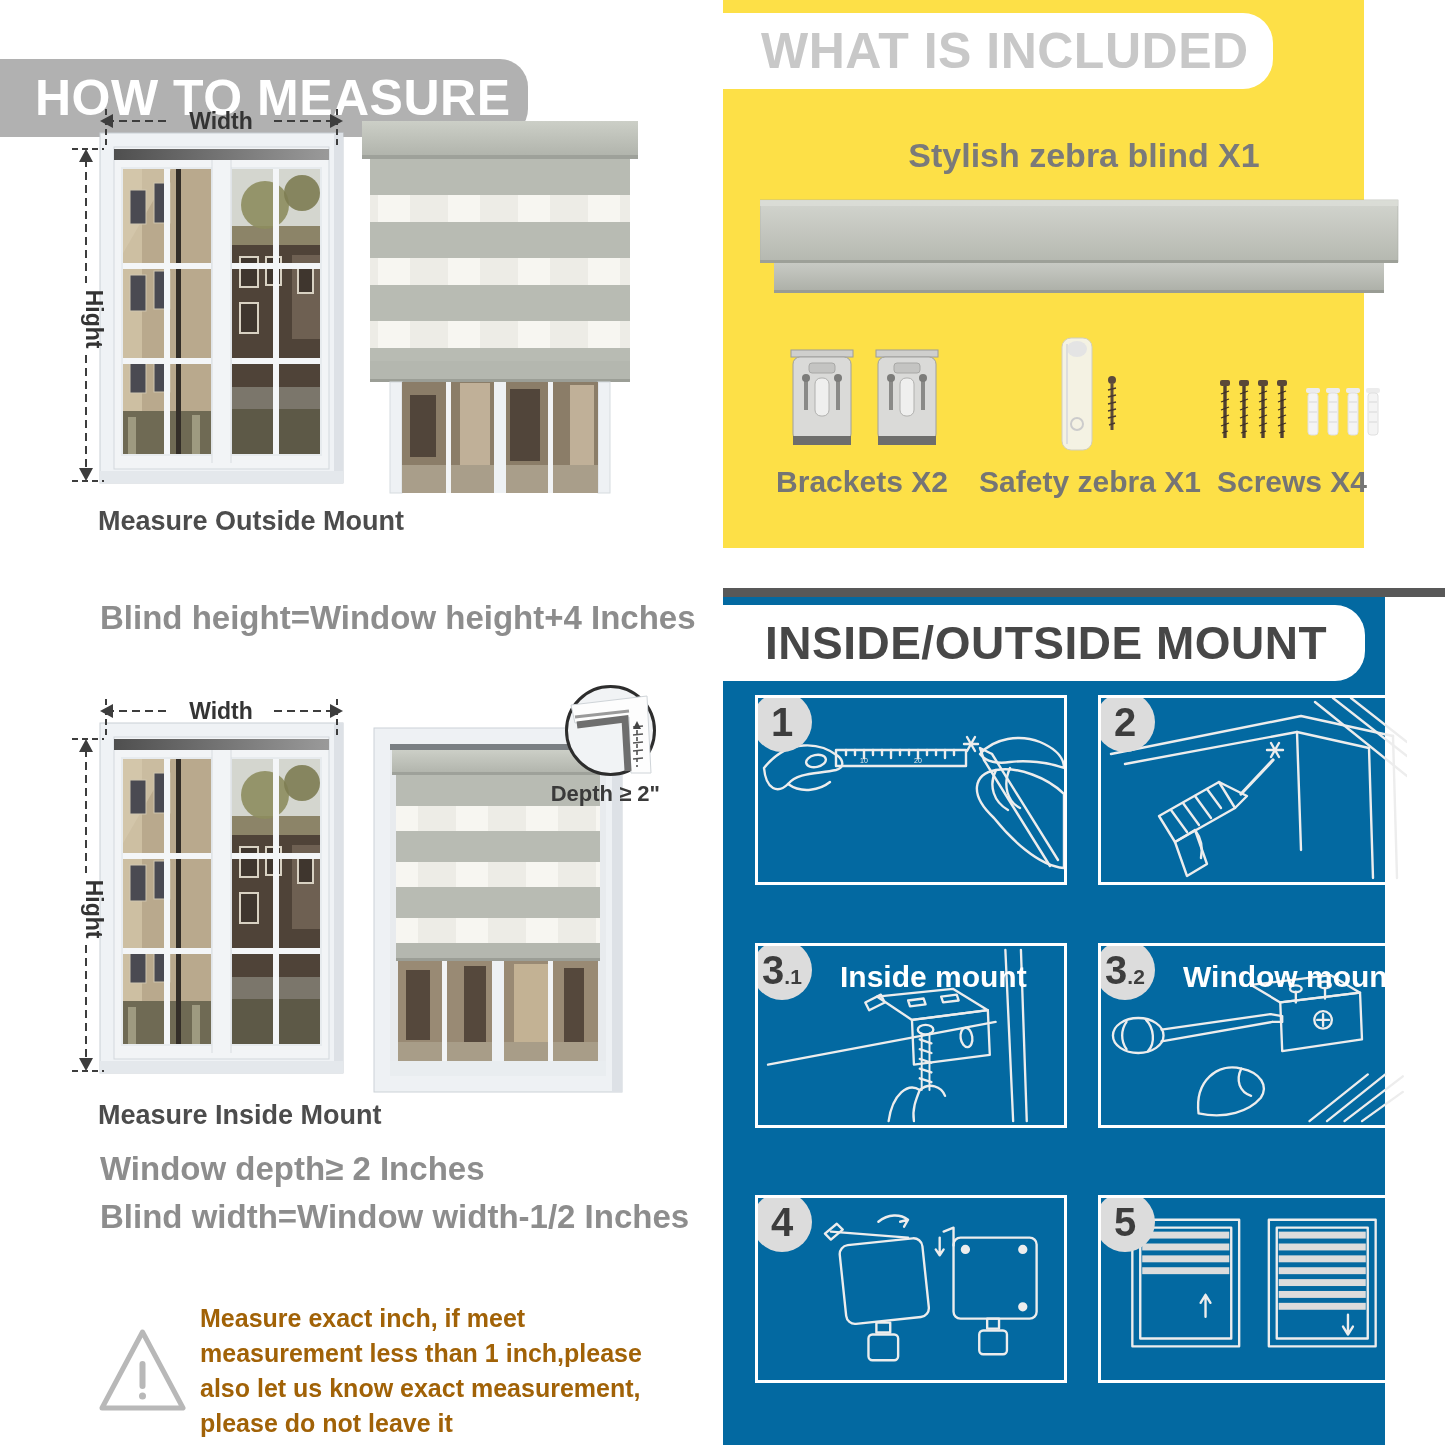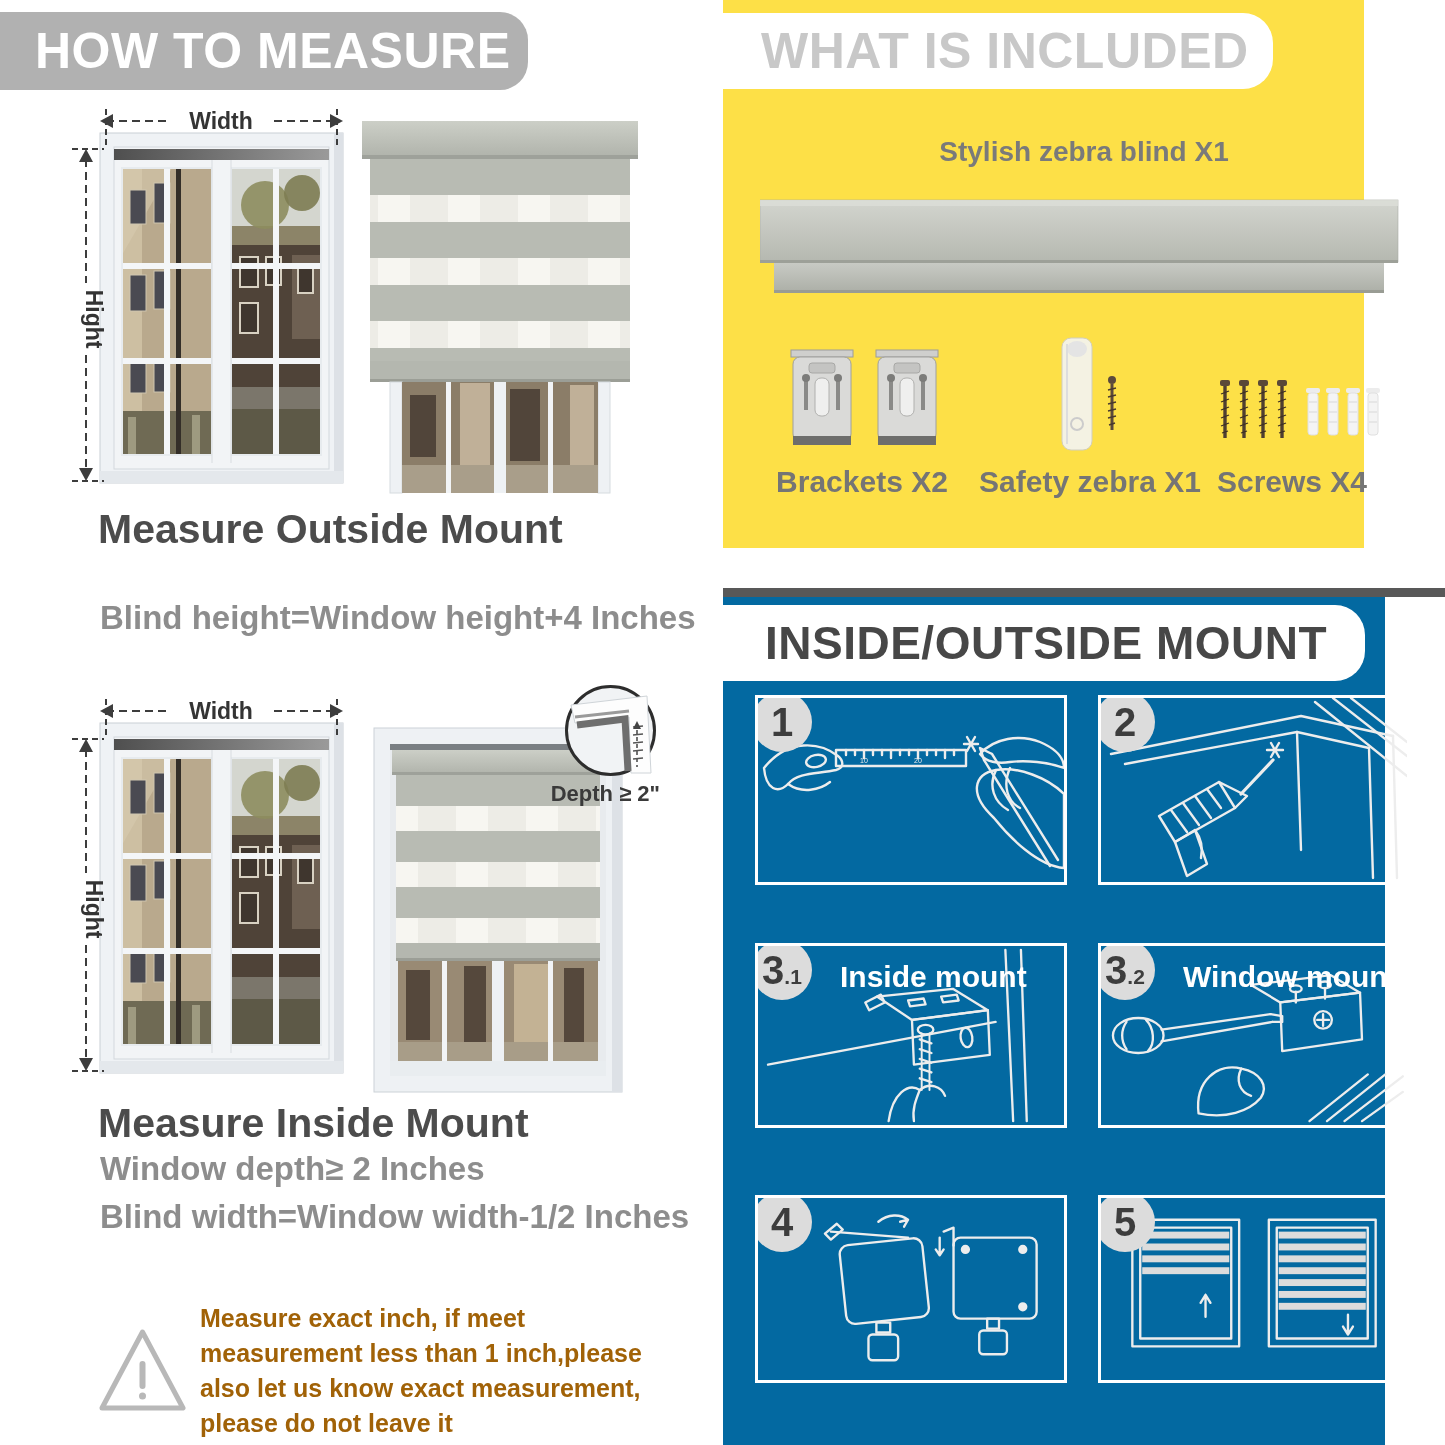--- a/index.html
+++ b/index.html
@@ -2,35 +2,35 @@
 <html><head>
 <meta charset="utf-8">
 <style>
   html,body{margin:0;padding:0;background:#fff;}
   #canvas{position:relative;width:1445px;height:1445px;background:#ffffff;overflow:hidden;
           font-family:"Liberation Sans",sans-serif;}
   .abs{position:absolute;}
 
   
   .banner{position:absolute;display:flex;align-items:center;font-weight:bold;letter-spacing:.5px;}
-  .banner.gray{background:#b1b1b1;color:#ffffff;border-radius:0 28px 28px 0;}
+  .banner.gray{background:#b1b1b1;color:#ffffff;border-radius:0 28px 28px 0;margin-top:47px;}
   .banner.white{background:#ffffff;border-radius:0 30px 30px 0;}
 
   
-  .sec-heading{position:absolute;font-weight:bold;font-size:41px;color:#4c4c4c;}
+  .sec-heading{position:absolute;font-weight:bold;font-size:27px;color:#4c4c4c;}
   .formula{position:absolute;font-weight:bold;font-size:33px;color:#8d8d8d;}
   .warn-text{position:absolute;font-weight:bold;font-size:25px;line-height:35px;color:#a16207;
              display:flex;align-items:center;}
 
   
   .right-top{position:absolute;left:723px;top:0;width:641px;height:548px;background:#fde047;}
   .right-bottom{position:absolute;left:723px;top:548px;width:662px;height:897px;background:#0369a1;margin-top:40px;}
   .dark-strip{position:absolute;left:0;top:0;width:722px;height:9px;background:#585858;}
   .product-label{position:absolute;left:0;top:136px;width:722px;text-align:center;
-                 font-weight:bold;font-size:28px;color:#7a7a7a;}
+                 font-weight:bold;font-size:34px;color:#7a7a7a;}
   .item-label{position:absolute;font-weight:bold;font-size:30px;color:#757575;text-align:center;}
 
   
   .panel{position:absolute;width:312px;border:3px solid #ffffff;box-sizing:border-box;overflow:hidden;}
   .panel svg{position:absolute;left:0;top:0;width:100%;height:100%;}
   .badge{position:absolute;left:-6px;top:-6px;width:60px;height:60px;border-radius:50%;
          background:#dcdcdc;color:#3d3d3d;display:flex;align-items:center;justify-content:center;
          font-weight:bold;font-size:40px;z-index:2;}
   .badge .sub{font-size:21px;margin-top:14px;font-weight:bold;}
   .p-title{position:absolute;left:82px;top:14px;color:#ffffff;font-weight:bold;font-size:30px;z-index:2;}

